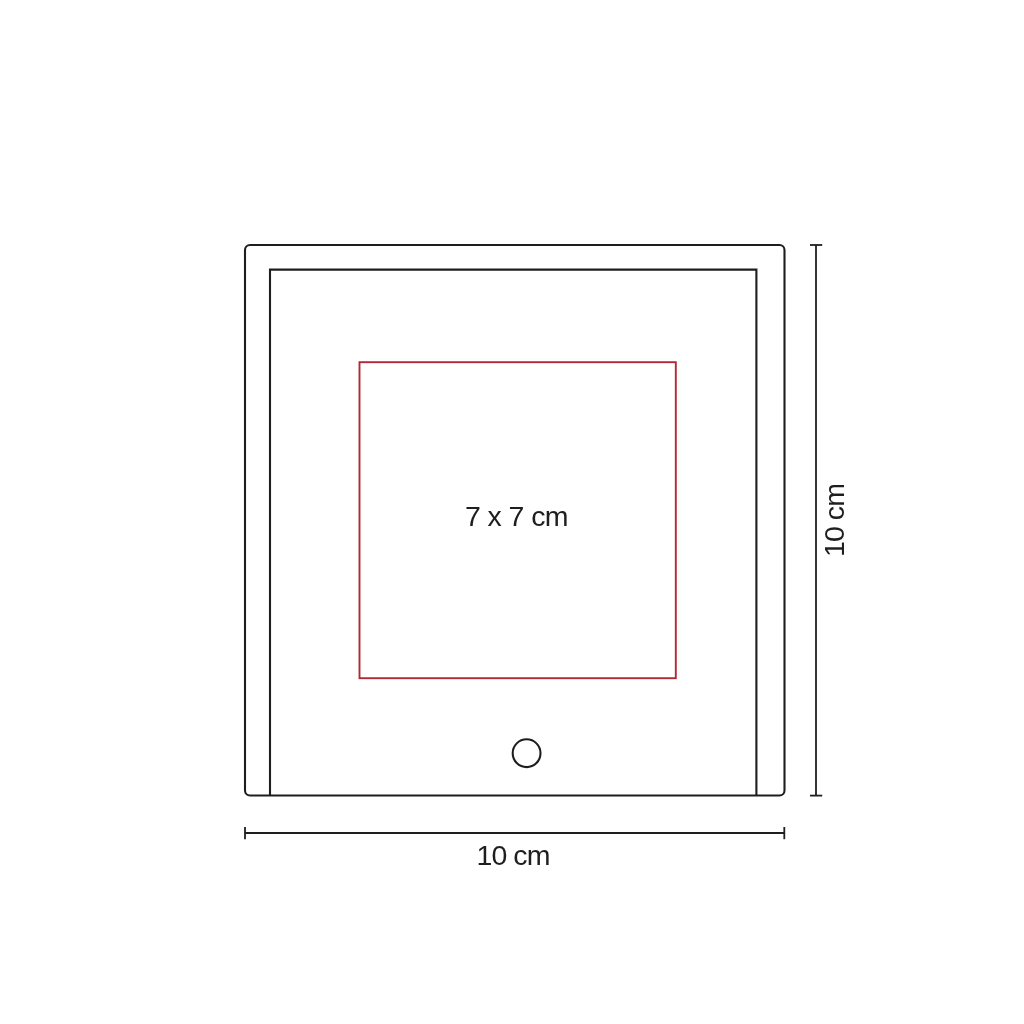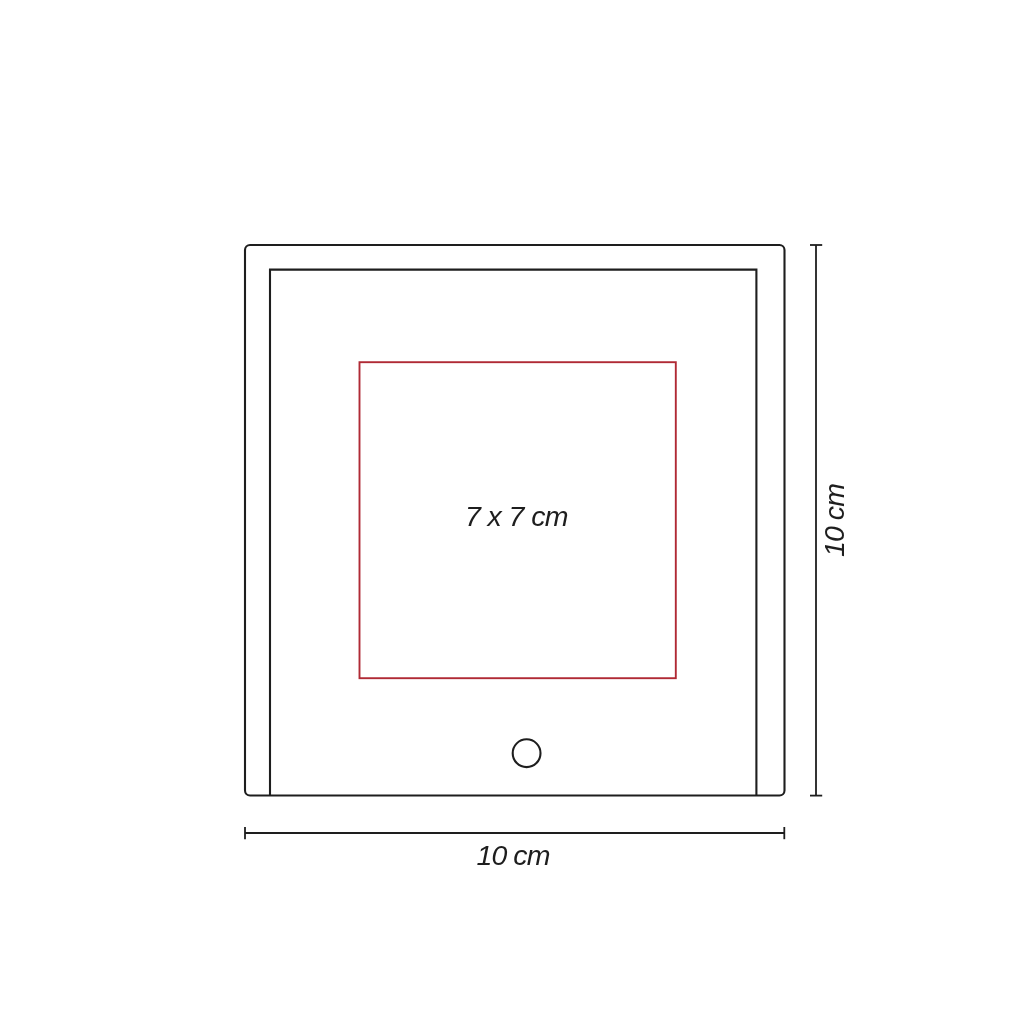--- a/index.html
+++ b/index.html
@@ -1,16 +1,16 @@
 <!DOCTYPE html>
 <html><head>
 <meta charset="utf-8">
 <style>
   html,body{margin:0;padding:0;background:#ffffff;}
-  .page{width:1024px;height:912px;position:relative;background:#ffffff;overflow:hidden;font-style:italic;}
+  .page{width:1024px;height:912px;position:relative;background:#ffffff;overflow:hidden;}
   svg{position:absolute;top:0;left:0;}
   text{font-family:"Liberation Sans", sans-serif;fill:#1e1e1e;}
 </style>
 </head>
 <body>
 <div class="page">
 <svg width="1024" height="1024" viewBox="0 0 1024 1024">
 
   <g>
     <rect x="245" y="245" width="539.5" height="550.5" rx="5" ry="5" fill="none" stroke="#1e1e1e" stroke-width="2.1"></rect>

